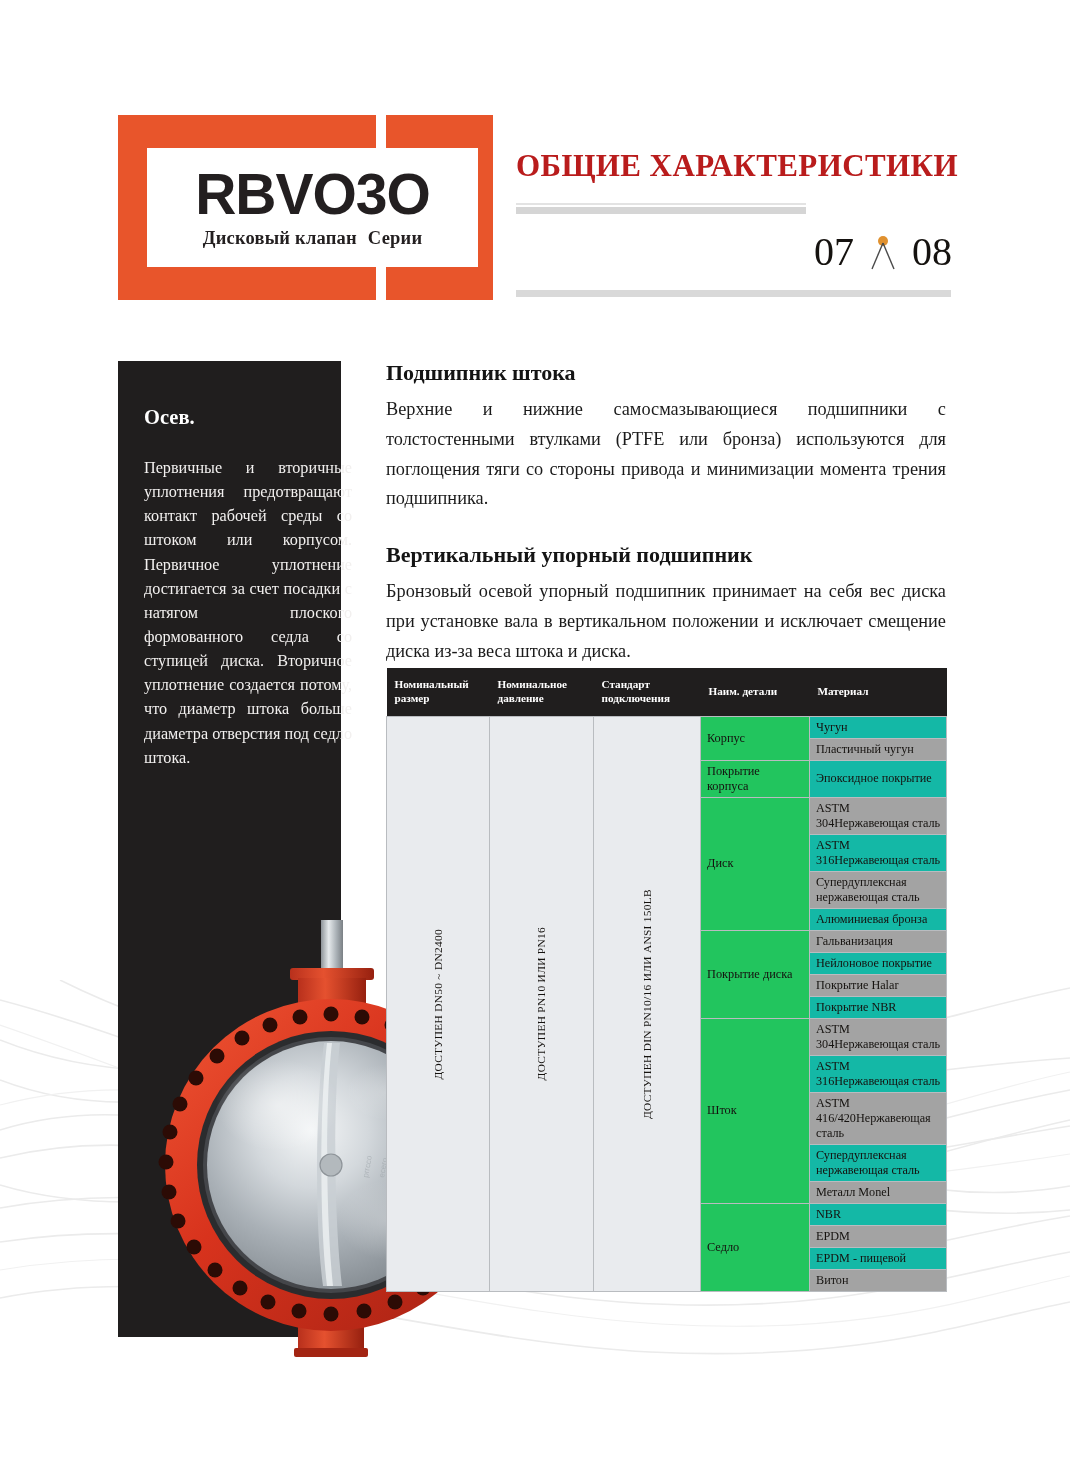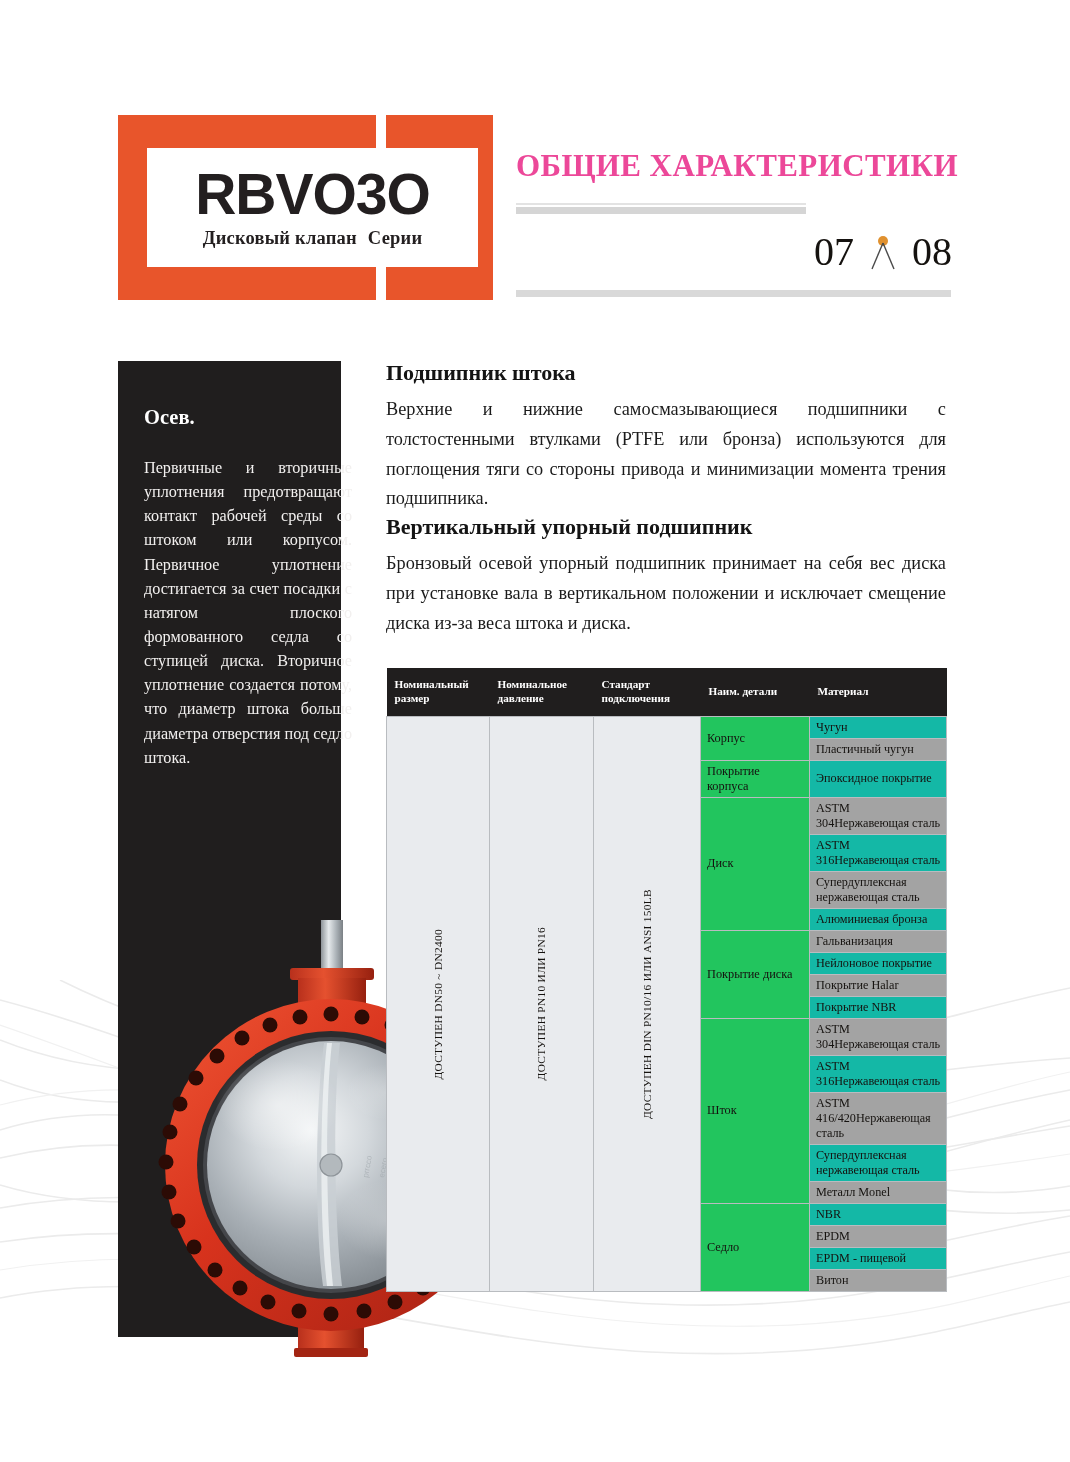--- a/index.html
+++ b/index.html
@@ -73,21 +73,21 @@
     letter-spacing: 0.2px;
   }
   .logo-sub .ser { margin-left: 11px; }
 
   .header-title {
     position: absolute;
     left: 516px; top: 148px;
     font-family: "Liberation Serif", serif;
     font-weight: bold;
     font-size: 31px;
-    color: #ec4899;
+    color: #b91c1c;
     letter-spacing: 0.4px;
     white-space: nowrap;
   }
   .rule-thin {
     position: absolute;
     left: 516px; top: 203px;
     width: 290px; height: 2px;
     background: #e3e3e3;
   }
   .rule-mid {
@@ -161,21 +161,21 @@
     width: 560px;
     z-index: 5;
   }
   .sec-head {
     font-family: "Liberation Serif", serif;
     font-weight: bold;
     font-size: 22px;
     color: #141414;
     margin: 0 0 9px 0;
   }
-  .sec-head.second { }
+  .sec-head.second { margin-top: 28px; }
   .sec-body {
     font-family: Liberation Serif, serif;
     font-size: 18.3px;
     line-height: 1.63;
     color: #1b1b1b;
     text-align: justify;
     text-justify: inter-word;
     margin: 0;
   }
 

